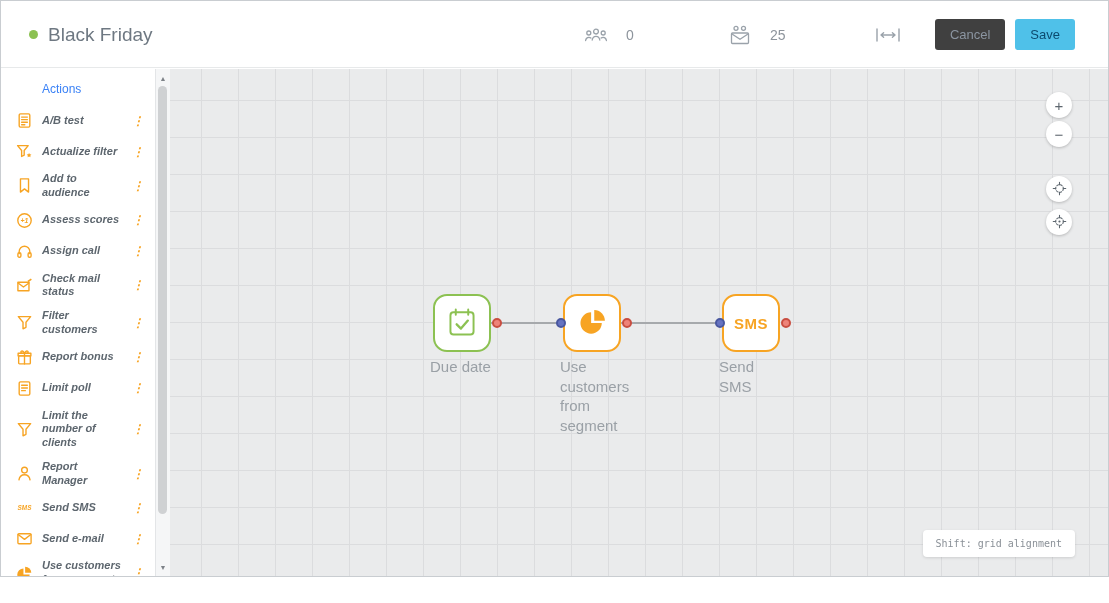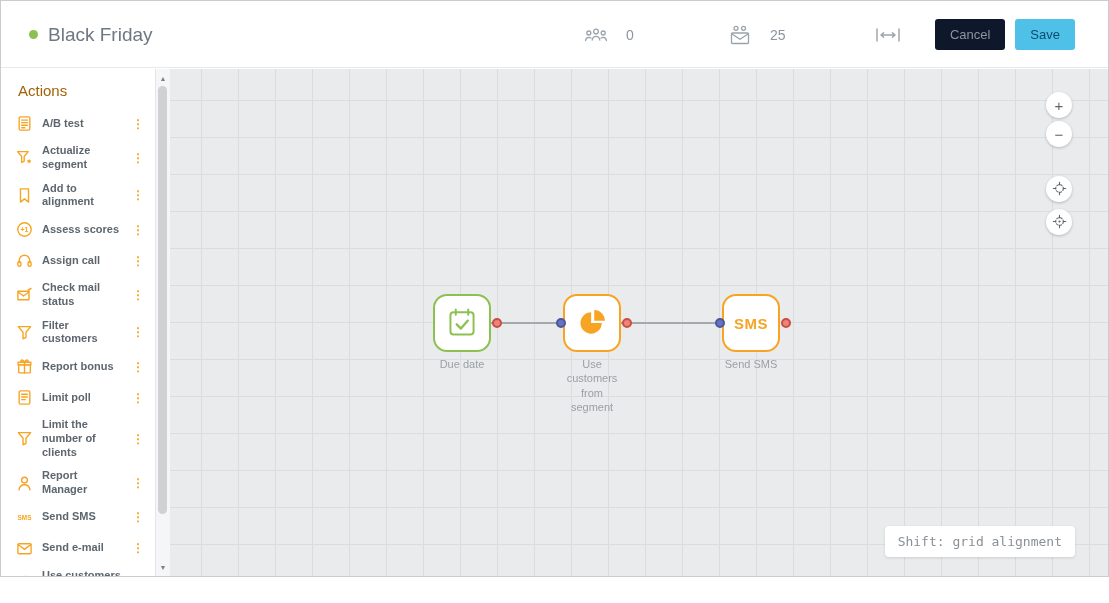--- a/index.html
+++ b/index.html
@@ -30,28 +30,28 @@
   .header-stat{position:absolute; top:0; height:67px; display:flex; align-items:center; gap:18px; color:#98a0a8;}
   .stat-audience{left:583px;}
   .stat-messages{left:727px;}
   .stat-count{font-size:14px; color:#8d949c;}
   .h-icon{display:inline-flex; width:24px; height:22px; color:#9aa2aa;}
   .h-icon svg{width:100%;height:100%;}
   .resize-ctl{position:absolute; left:874px; top:24px; width:26px; height:20px; background:none; border:none; color:#9aa2aa; cursor:pointer; padding:0;}
   .resize-ctl svg{width:100%;height:100%;}
   .header-buttons{position:absolute; right:33px; top:0; height:67px; display:flex; align-items:center; gap:10px;}
   .btn{border:none; border-radius:3px; font-size:13px; padding:8px 15px; cursor:pointer; font-family:inherit;}
-  .btn-cancel{background:#0f172a; color:#8b95a1;}
+  .btn-cancel{background:#404040; color:#8b95a1;}
   .btn-save{background:var(--save-blue); color:#0c4a6e;}
 
   
   .sidebar{position:absolute; left:0; top:68px; bottom:0; width:154px; background:#fff; z-index:4; overflow:hidden;}
-  .sidebar-title{font-size:15px; color:#a16207; padding:13px 16px 9px 17px;}
+  .sidebar-title{font-size:12px; color:#3b82f6; padding:13px 16px 9px 17px;margin-left:24px;}
   .actions-list{}
-  .action-item{display:flex; align-items:center; gap:9px; padding:5px 9px 5px 15px; min-height:31px; cursor:pointer;}
+  .action-item{display:flex; align-items:center; gap:9px; padding:5px 9px 5px 15px; min-height:31px; cursor:pointer;font-style:italic;}
   .action-icon{width:17px; height:17px; flex:none; color:var(--accent-orange); display:inline-flex;}
   .action-icon svg{width:100%; height:100%;}
   .action-label{flex:1; font-size:11px; line-height:1.25; color:#5d666e; font-weight:bold;}
   .action-menu{flex:none; color:var(--accent-orange); font-size:12px; font-weight:bold; line-height:1; cursor:pointer; padding:0 2px;}
 
   
   .v-scrollbar{position:absolute; left:154px; top:68px; bottom:0; width:15px; background:#f5f6f7; border-left:1px solid #e3e5e7; z-index:4;}
   .sb-arrow{position:absolute; left:0; width:100%; height:14px; font-size:7px; color:#7d8288; display:flex; align-items:center; justify-content:center; cursor:pointer;}
   .sb-arrow.up{top:2px;}
   .sb-arrow.down{bottom:2px;}
@@ -72,21 +72,21 @@
   .flow-node-wrap{position:absolute; width:58px; height:58px; z-index:2;}
   .flow-node{
     width:58px; height:58px; background:#fff; border:2px solid var(--accent-orange);
     border-radius:14px; display:flex; align-items:center; justify-content:center; cursor:pointer;
   }
   .node-icon{display:inline-flex; width:32px; height:32px; align-items:center; justify-content:center;}
   .node-icon svg{width:100%; height:100%;}
   .sms-node-text{font-size:15px; font-weight:bold; letter-spacing:.5px; color:var(--accent-orange);}
   .node-label{
     position:absolute; top:63px; left:50%; transform:translateX(-50%);
-    width:64px; text-align:center; font-size:11px; line-height:1.3; color:#9aa0a6;
+    width:64px; font-size:15px; line-height:1.3; color:#9aa0a6;
   }
   .port{position:absolute; width:10px; height:10px; border-radius:50%; top:50%; margin-top:-5px; cursor:crosshair; z-index:3;}
   .port-in{left:-7px; background:var(--in-port); border:2px solid var(--in-port-border);}
   .port-out{right:-11px; background:var(--out-port); border:2px solid var(--out-port-border);}
 
   
   .ctrl-btn{
     position:absolute; right:36px; width:26px; height:26px; border-radius:50%;
     background:#fff; border:none; box-shadow:0 1px 3px rgba(0,0,0,.22);
     color:#5d666e; font-size:15px; line-height:1; cursor:pointer; z-index:6;
@@ -94,21 +94,21 @@
   }
   .ctrl-btn svg{width:15px; height:15px;}
   .zoom-in{top:23px;}
   .zoom-out{top:52px;}
   .focus-view{top:107px;}
   .auto-position{top:140px;}
 
   .grid-tooltip{
     position:absolute; right:33px; bottom:19px; z-index:6;
     background:#fff; border-radius:4px; padding:8px 13px;
-    font-family:"DejaVu Sans Mono", monospace; font-size:13px; color:#8a9097;
+    font-family:"DejaVu Sans Mono", monospace; font-size:10px; color:#8a9097;
     box-shadow:0 1px 3px rgba(0,0,0,.12);
     white-space:nowrap;
   }
 </style>
 </head>
 <body>
 
 <div class="page">
 
   <div class="header">
@@ -172,31 +172,31 @@
     <span class="action-menu">⋮</span>
   </div>
 
   <div class="action-item">
     <span class="action-icon">
             <svg viewBox="0 0 16 16" fill="none" stroke="currentColor" stroke-width="1.3" stroke-linecap="round" stroke-linejoin="round">
               <path d="M1.5 2.5h10L7.7 7.1v4.4L5.3 12.7V7.1z"></path>
               <path d="M12.3 9.3l.7 1.4 1.5.2-1.1 1 .3 1.5-1.4-.7-1.4.7.3-1.5-1.1-1 1.5-.2z" fill="currentColor" stroke="none"></path>
             </svg>
           </span>
-    <span class="action-label">Actualize segment</span>
+    <span class="action-label">Actualize filter</span>
     <span class="action-menu">⋮</span>
   </div>
 
   <div class="action-item">
     <span class="action-icon">
             <svg viewBox="0 0 16 16" fill="none" stroke="currentColor" stroke-width="1.3" stroke-linecap="round" stroke-linejoin="round">
               <path d="M4.2 1.8h7.6v12.4l-3.8-3-3.8 3z"></path>
             </svg>
           </span>
-    <span class="action-label">Add to alignment</span>
+    <span class="action-label">Add to audience</span>
     <span class="action-menu">⋮</span>
   </div>
 
   <div class="action-item">
     <span class="action-icon">
             <svg viewBox="0 0 16 16" fill="none" stroke="currentColor" stroke-width="1.3" stroke-linecap="round" stroke-linejoin="round">
               <circle cx="8" cy="8" r="6.3"></circle>
               <text x="8" y="10.4" text-anchor="middle" font-size="6.5" font-weight="bold" fill="currentColor" stroke="none">+1</text>
             </svg>
           </span>

